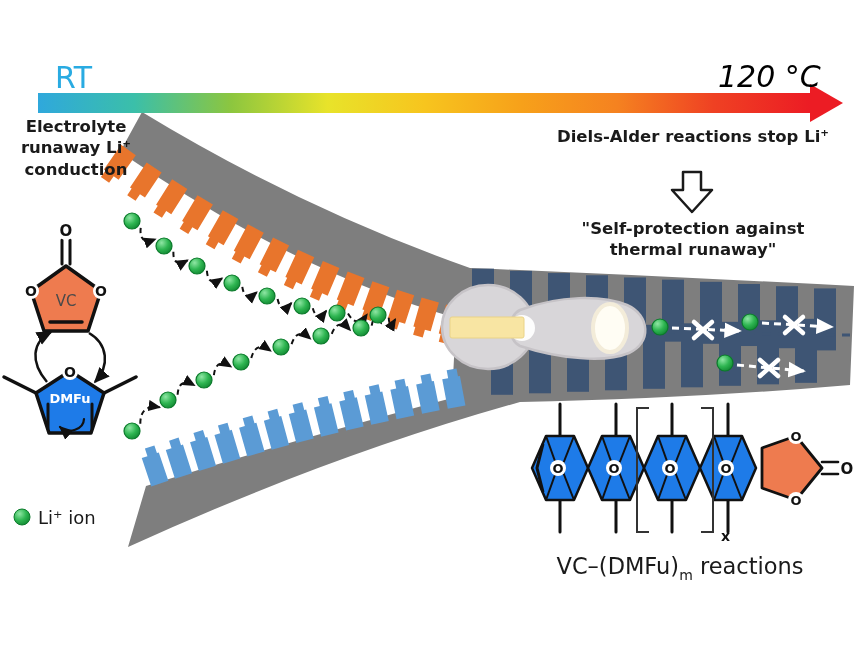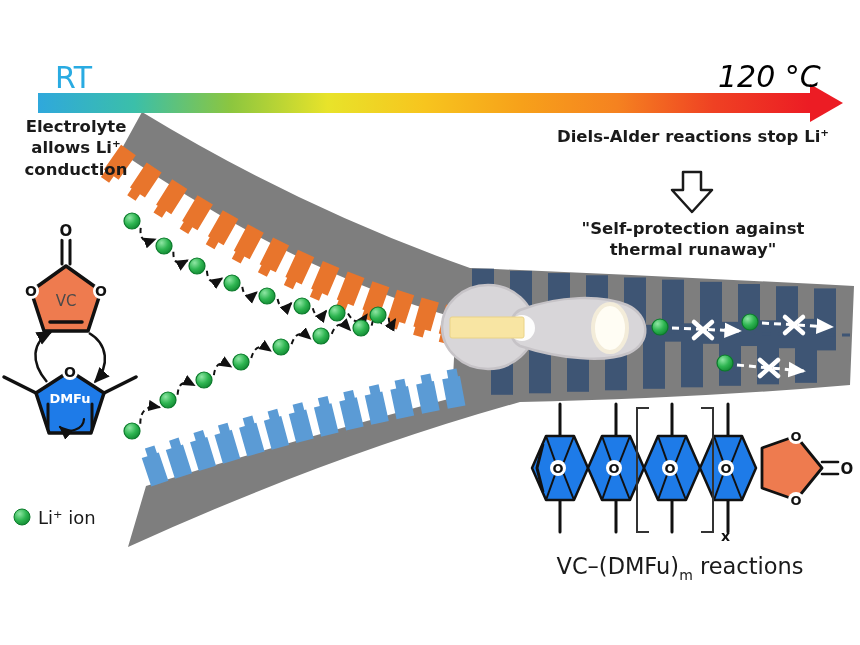--- a/index.html
+++ b/index.html
@@ -266,21 +266,21 @@
     <text x="796" y="505" text-anchor="middle" font-size="13" font-weight="bold" fill="#111">O</text>
     <text x="847" y="474" text-anchor="middle" font-size="15" font-weight="bold" fill="#111">O</text>
   </g>
 </svg>
 
 <div class="temp-label rt" style="left:55px;top:60px;">RT</div>
 <div class="temp-label hot" style="left:718px;top:59px;">120 °C</div>
 
 <div class="anno" style="left:5px;top:116px;width:142px;">
   <div>Electrolyte</div>
-  <div>allows Li⁺</div>
+  <div>runaway Li⁺</div>
   <div>conduction</div>
 </div>
 
 <div class="anno" style="left:545px;top:118px;width:296px;margin-top:8px;">
   <div>Diels-Alder reactions stop Li⁺</div>
 </div>
 
 <svg width="60" height="50" style="left:663px;top:168px;">
   <polygon points="20,4 38,4 38,22 49,22 29,44 9,22 20,22" fill="#fff" stroke="#1a1a1a" stroke-width="2.5" stroke-linejoin="round"></polygon>
 </svg>

